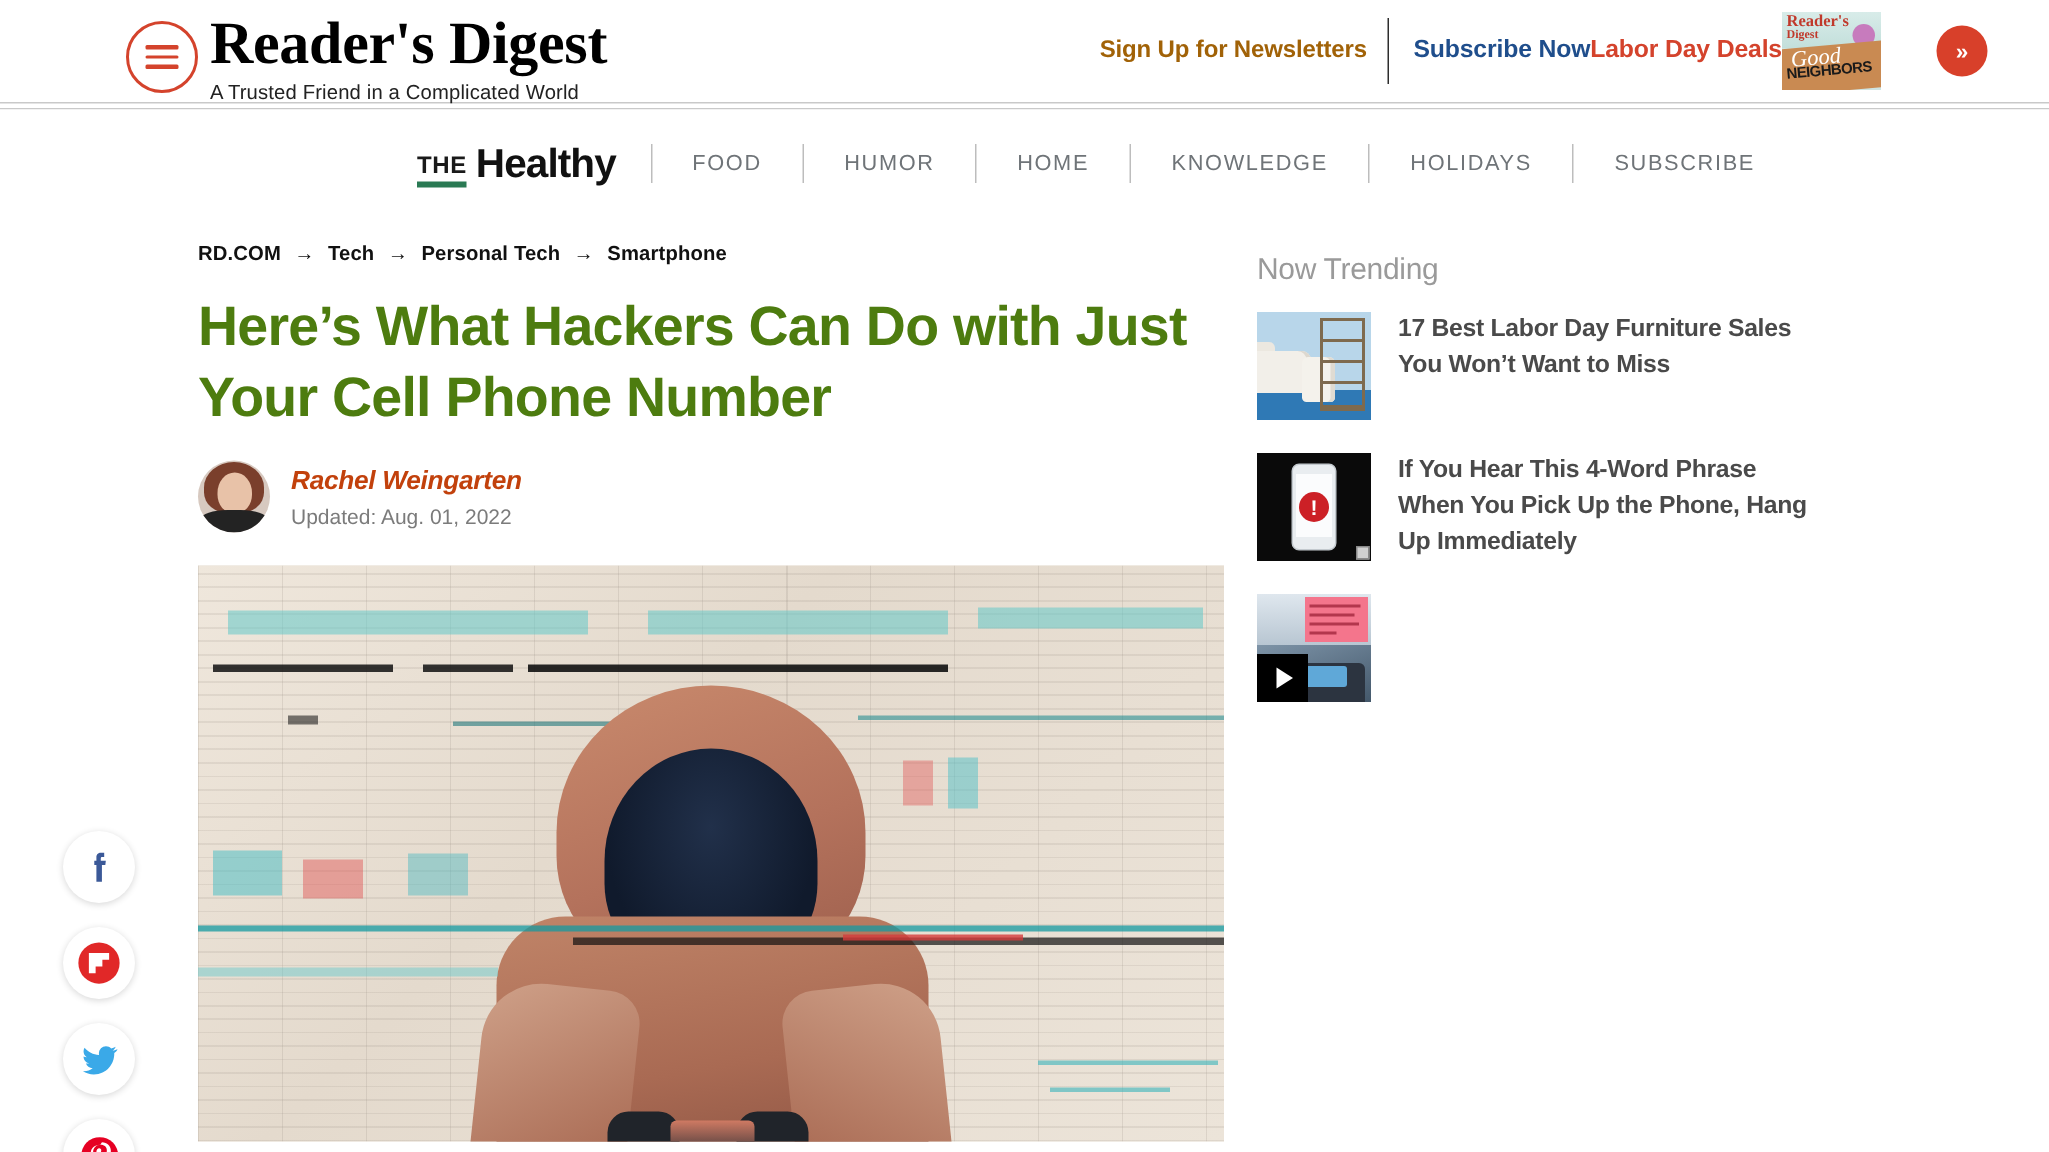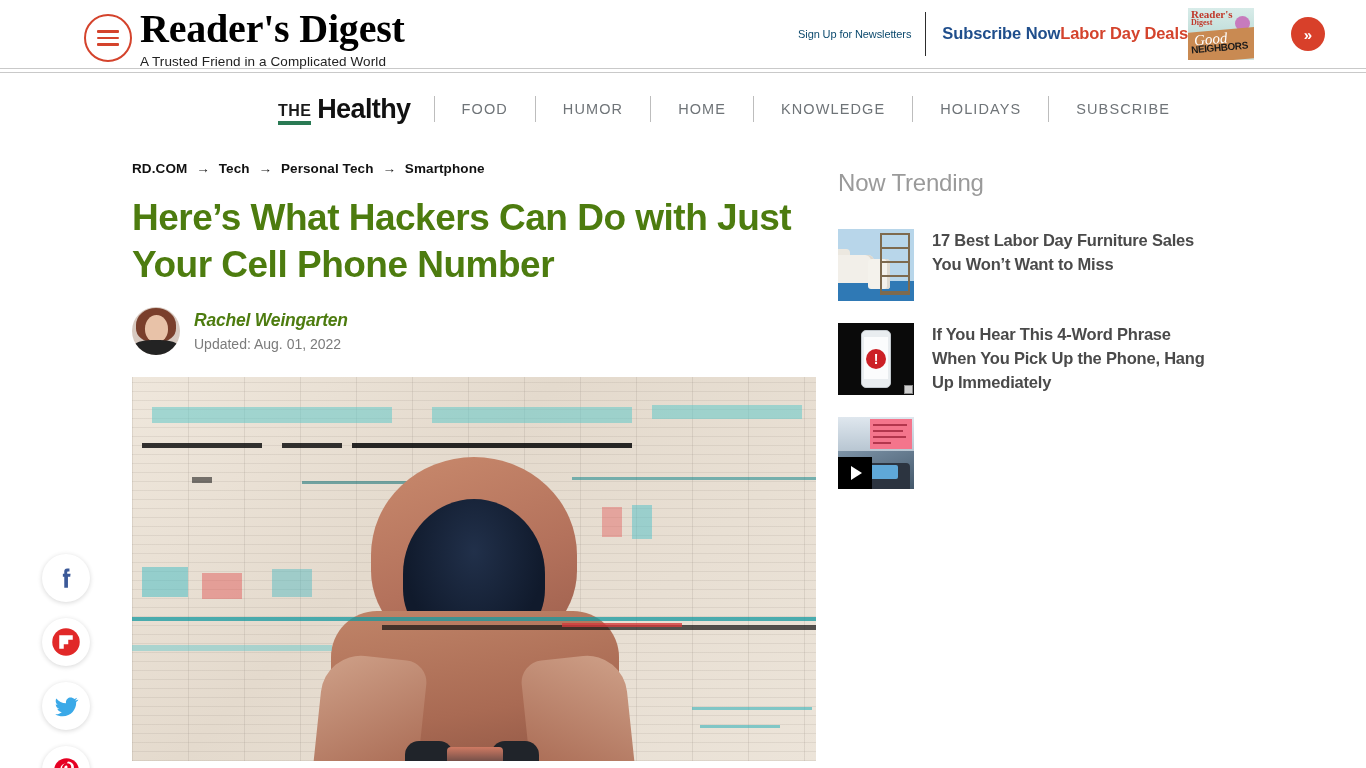--- a/index.html
+++ b/index.html
@@ -58,23 +58,23 @@
     font-weight: 400;
   }
   .header-right {
     position: absolute;
     right: 0; top: 0;
     height: 68px;
     display: flex;
     align-items: center;
   }
   .newsletter-link {
-    font-size: 11px;
-    font-weight: normal;
-    color: #0c4a6e;
+    font-size: 16px;
+    font-weight: bold;
+    color: #a16207;
     text-decoration: none;
     letter-spacing: -0.1px;
     cursor: pointer;
     margin-right: 14px;
   }
   .vdivider {
     width: 1px;
     height: 44px;
     background: #2d2d2d;
     margin-right: 16px;
@@ -256,21 +256,21 @@
   }
   .avatar .body {
     position:absolute; left:2px; bottom:0; right:2px; height:15px;
     background:#232323; border-radius: 40% 40% 0 0;
   }
   .byline-text { display:flex; flex-direction: column; gap: 5px; }
   .author-name {
     font-size: 17.5px;
     font-weight: bold;
     font-style: italic;
-    color: #4d7c0f;
+    color: #c2410c;
     cursor: pointer;
     letter-spacing: -0.2px;
   }
   .updated {
     font-size: 14px;
     color: #7b7b7b;
   }
 
   
   .hero {
@@ -352,25 +352,25 @@
     width: 48px; height: 48px;
     border-radius: 50%;
     background: #fff;
     box-shadow: 0 1px 5px rgba(0,0,0,0.16);
     display:flex; align-items:center; justify-content:center;
     cursor: pointer;
   }
 
   
   .trending-title {
-    font-size: 24px;
+    font-size: 20px;
     color: #9a9a9a;
     font-weight: 400;
     letter-spacing: -0.2px;
-    margin-bottom: 32px;
+    margin-bottom: 16px;
   }
   .trend-item {
     display: flex;
     gap: 18px;
     margin-bottom: 22px;
     cursor: pointer;
   }
   .trend-thumb {
     width: 76px; height: 72px;
     flex: none;

